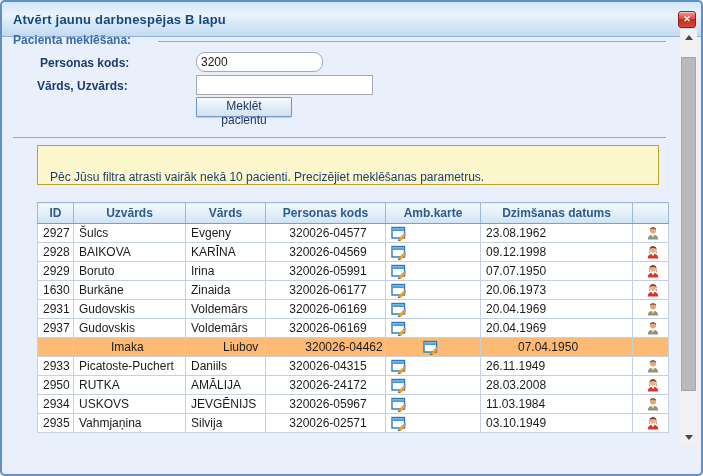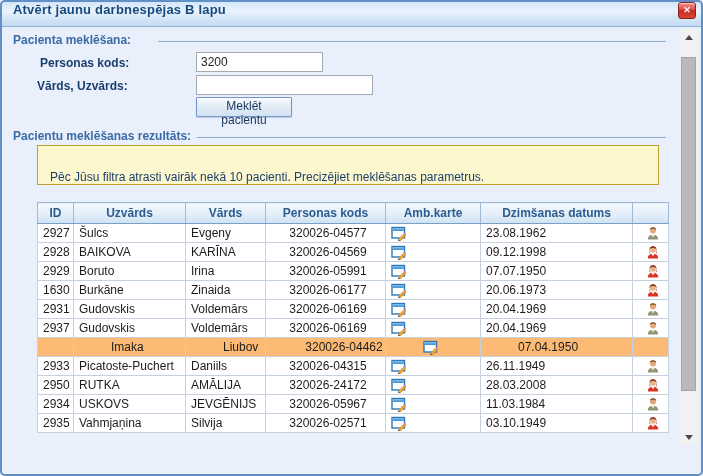--- a/index.html
+++ b/index.html
@@ -7,24 +7,24 @@
     width:703px;height:476px;position:relative;overflow:hidden;
     background:#fff;
     font-family:"Liberation Sans","DejaVu Sans",sans-serif;
     -webkit-font-smoothing:antialiased;
   }
   .dialog{position:absolute;inset:0;background:#e9effb;}
   .frame{position:absolute;inset:0;border:2px solid #6290c6;border-radius:5px;pointer-events:none;z-index:60;}
 
   
   .titlebar{
-    position:absolute;left:2px;top:2px;right:2px;height:25px;
+    position:absolute;left:2px;top:2px;right:2px;height:35px;
     background:linear-gradient(#d3e6f9 0%,#eaf3fd 38%,#d9e9f8 60%,#c3daf1 100%);
     border-bottom:1px solid #8fb2d8;border-radius:4px 4px 0 0;
-    display:flex;align-items:flex-start;padding:0 5px 0 11px;box-sizing:border-box;
+    display:flex;align-items:center;padding:0 5px 0 11px;box-sizing:border-box;
   }
   .title{font-size:13px;font-weight:bold;color:#164a7c;letter-spacing:.2px;}
   .close-btn{
     margin-left:auto;width:18px;height:17px;cursor:pointer;
     background:linear-gradient(#f4928d 0%,#e04c44 45%,#c62b22 50%,#d6463a 100%);
     border:1px solid #8e1f18;border-radius:3px;
     box-shadow:inset 0 1px 0 rgba(255,255,255,.55);
     color:#fff;font-size:9px;font-weight:bold;line-height:15px;text-align:center;
     padding:0;box-sizing:border-box;
   }
@@ -38,21 +38,21 @@
 
   
   .fld{position:absolute;font-size:12px;font-weight:bold;color:#1c3e6e;}
   .lbl1{left:40px;top:56px;}
   .lbl2{left:37px;top:79px;}
   .inp{
     position:absolute;height:20px;box-sizing:border-box;
     border:1px solid #a3aab4;background:#fff;
     font-family:inherit;font-size:12px;color:#222;padding:1px 4px;
   }
-  .inp1{left:196px;top:52px;width:127px;}
+  .inp1{left:196px;top:52px;width:127px;border-radius:9px;}
   .inp2{left:196px;top:75px;width:177px;}
   .search-btn{
     position:absolute;left:196px;top:97px;width:96px;height:20px;
     background:linear-gradient(#fafcfe,#dfeaf6 55%,#d3e2f2);
     border:1px solid #7596c8;border-radius:1px;
     font-family:inherit;font-size:12px;color:#17365d;cursor:pointer;
     box-shadow:0 1px 1px rgba(120,150,190,.35);
   }
 
   
@@ -115,21 +115,20 @@
 
   <label class="fld lbl1">Personas kods:</label>
   <input class="inp inp1" type="text" value="3200" style="">
 
   <label class="fld lbl2">Vārds, Uzvārds:</label>
   <input class="inp inp2" type="text" value="" style="">
 
   <button class="search-btn">Meklēt pacientu</button>
 
   <div class="group-header gh2">
-    <span class="group-label">Pacientu meklēšanas rezultāts:</span>
     <span class="group-line"></span>
   </div>
 
   <div class="notice">
     <span>Pēc Jūsu filtra atrasti vairāk nekā 10 pacienti. Precizējiet meklēšanas parametrus.</span>
   </div>
 
   <table class="grid">
     <colgroup>
       <col style="width:36px">

